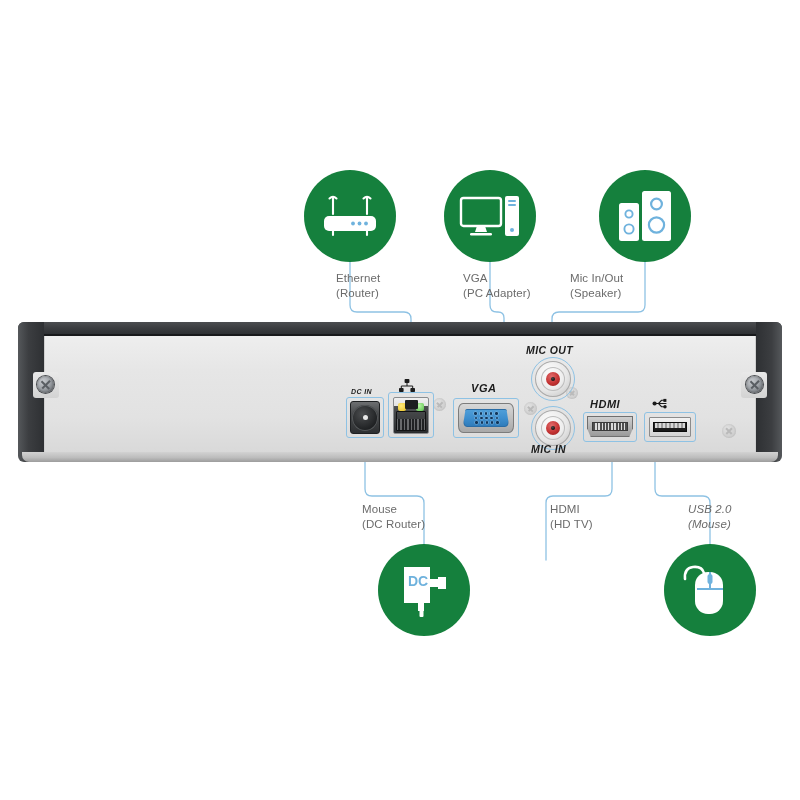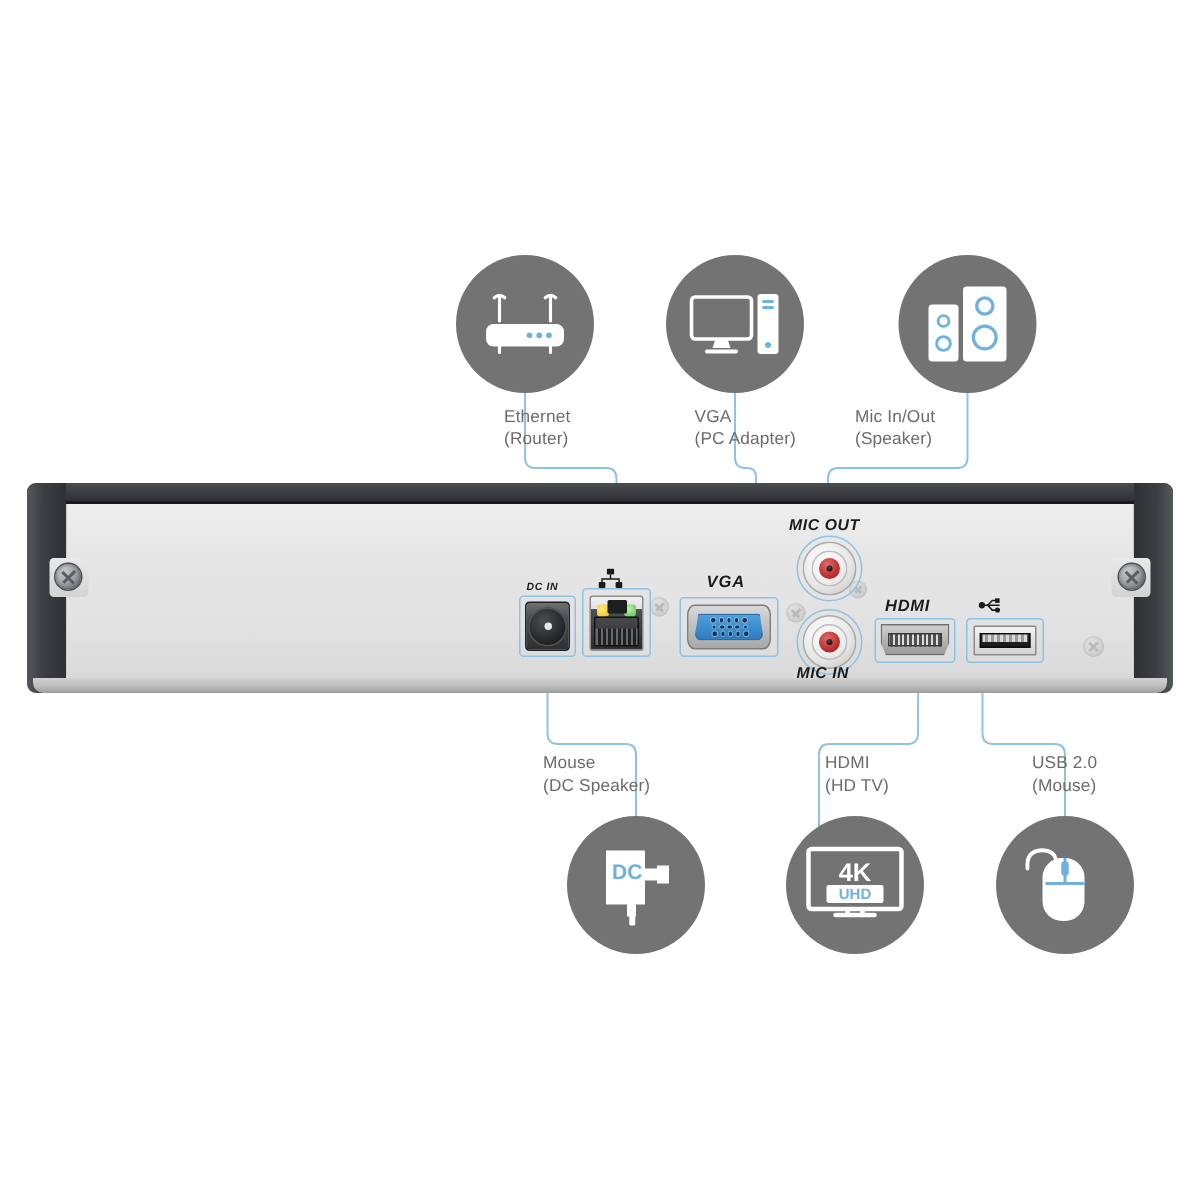--- a/index.html
+++ b/index.html
@@ -14,21 +14,21 @@
     position: relative;
     width: 800px; height: 647px;
     background: #ffffff;
     overflow: hidden;
   }
 
   
   .callout-circle {
     position: absolute;
     border-radius: 50%;
-    background: #737373;
+    background: #15803d;
     display: flex;
     align-items: center;
     justify-content: center;
   }
   .callout-circle svg { display: block; overflow: visible; }
 
   
   .callout-label {
     position: absolute;
     color: #6b6b6b;
@@ -450,46 +450,36 @@
       <circle cx="13" cy="8.7" r="1.7" fill="#1b1b1b"></circle>
     </svg>
     <div class="port-box" style="left:626px; top:90px; width:52px; height:30px;"></div>
     <div class="usb" style="left:631px; top:95px; width:42px; height:20px;">
       <div class="mouth"></div>
     </div>
   </div>
 
   <div class="callout-label" style="left:362px; top:502px;">
     <span>Mouse</span>
-    <span class="l2">(DC Speaker)</span>
+    <span class="l2">(DC Router)</span>
   </div>
   <div class="callout-circle" style="left:378px; top:544px; width:92px; height:92px;">
     <svg width="60" height="62" viewBox="0 0 60 62">
       <path d="M10 8 L36 8 L36 20 L44 20 L44 18 L52 18 L52 30 L44 30 L44 28 L36 28 L36 44 L30 44 L30 52 L24 52 L24 44 L10 44 Z" fill="#ffffff"></path>
       <rect x="25.5" y="49" width="4" height="9" rx="1" fill="#ffffff"></rect>
       <text x="14" y="27" font-family="Liberation Sans, sans-serif" font-size="14" font-weight="bold" fill="#6fb2dd">DC</text>
     </svg>
   </div>
 
   <div class="callout-label" style="left:550px; top:502px;">
     <span>HDMI</span>
     <span class="l2">(HD TV)</span>
   </div>
-  <div class="callout-circle" style="left:524px; top:544px; width:92px; height:92px;">
-    <svg width="66" height="54" viewBox="0 0 66 54">
-      <rect x="2" y="3" width="62" height="40" rx="2" fill="none" stroke="#ffffff" stroke-width="3"></rect>
-      <path d="M20 47 L46 47" stroke="#ffffff" stroke-width="3" stroke-linecap="round"></path>
-      <path d="M28 43 L28 47 M38 43 L38 47" stroke="#ffffff" stroke-width="3"></path>
-      <text x="33" y="24" text-anchor="middle" font-family="Liberation Sans, sans-serif" font-size="17" font-weight="bold" fill="#ffffff">4K</text>
-      <rect x="14" y="27" width="38" height="12" rx="1.5" fill="#ffffff"></rect>
-      <text x="33" y="36.5" text-anchor="middle" font-family="Liberation Sans, sans-serif" font-size="10" font-weight="bold" fill="#6fb2dd">UHD</text>
-    </svg>
-  </div>
-
-  <div class="callout-label" style="left:688px; top:502px;">
+
+  <div class="callout-label" style="left:688px; top:502px;font-style:italic;">
     <span>USB 2.0</span>
     <span class="l2">(Mouse)</span>
   </div>
   <div class="callout-circle" style="left:664px; top:544px; width:92px; height:92px;">
     <svg width="60" height="58" viewBox="0 0 60 58">
       <path d="M5 18 Q4 7 13 6 Q22 5 24 12" fill="none" stroke="#ffffff" stroke-width="2.6" stroke-linecap="round"></path>
       <path d="M24 11 a13 13 0 0 1 13 13 v16 a13 13 0 0 1 -13 13 h-2 a13 13 0 0 1 -13 -13 v-16 a13 13 0 0 1 13 -13 z" fill="#ffffff" transform="translate(6,0)"></path>
       <path d="M30 11 L30 28" stroke="#6fb2dd" stroke-width="2"></path>
       <path d="M17 28 L43 28" stroke="#6fb2dd" stroke-width="2"></path>
       <rect x="27.5" y="13" width="5" height="10" rx="2.5" fill="#6fb2dd"></rect>

